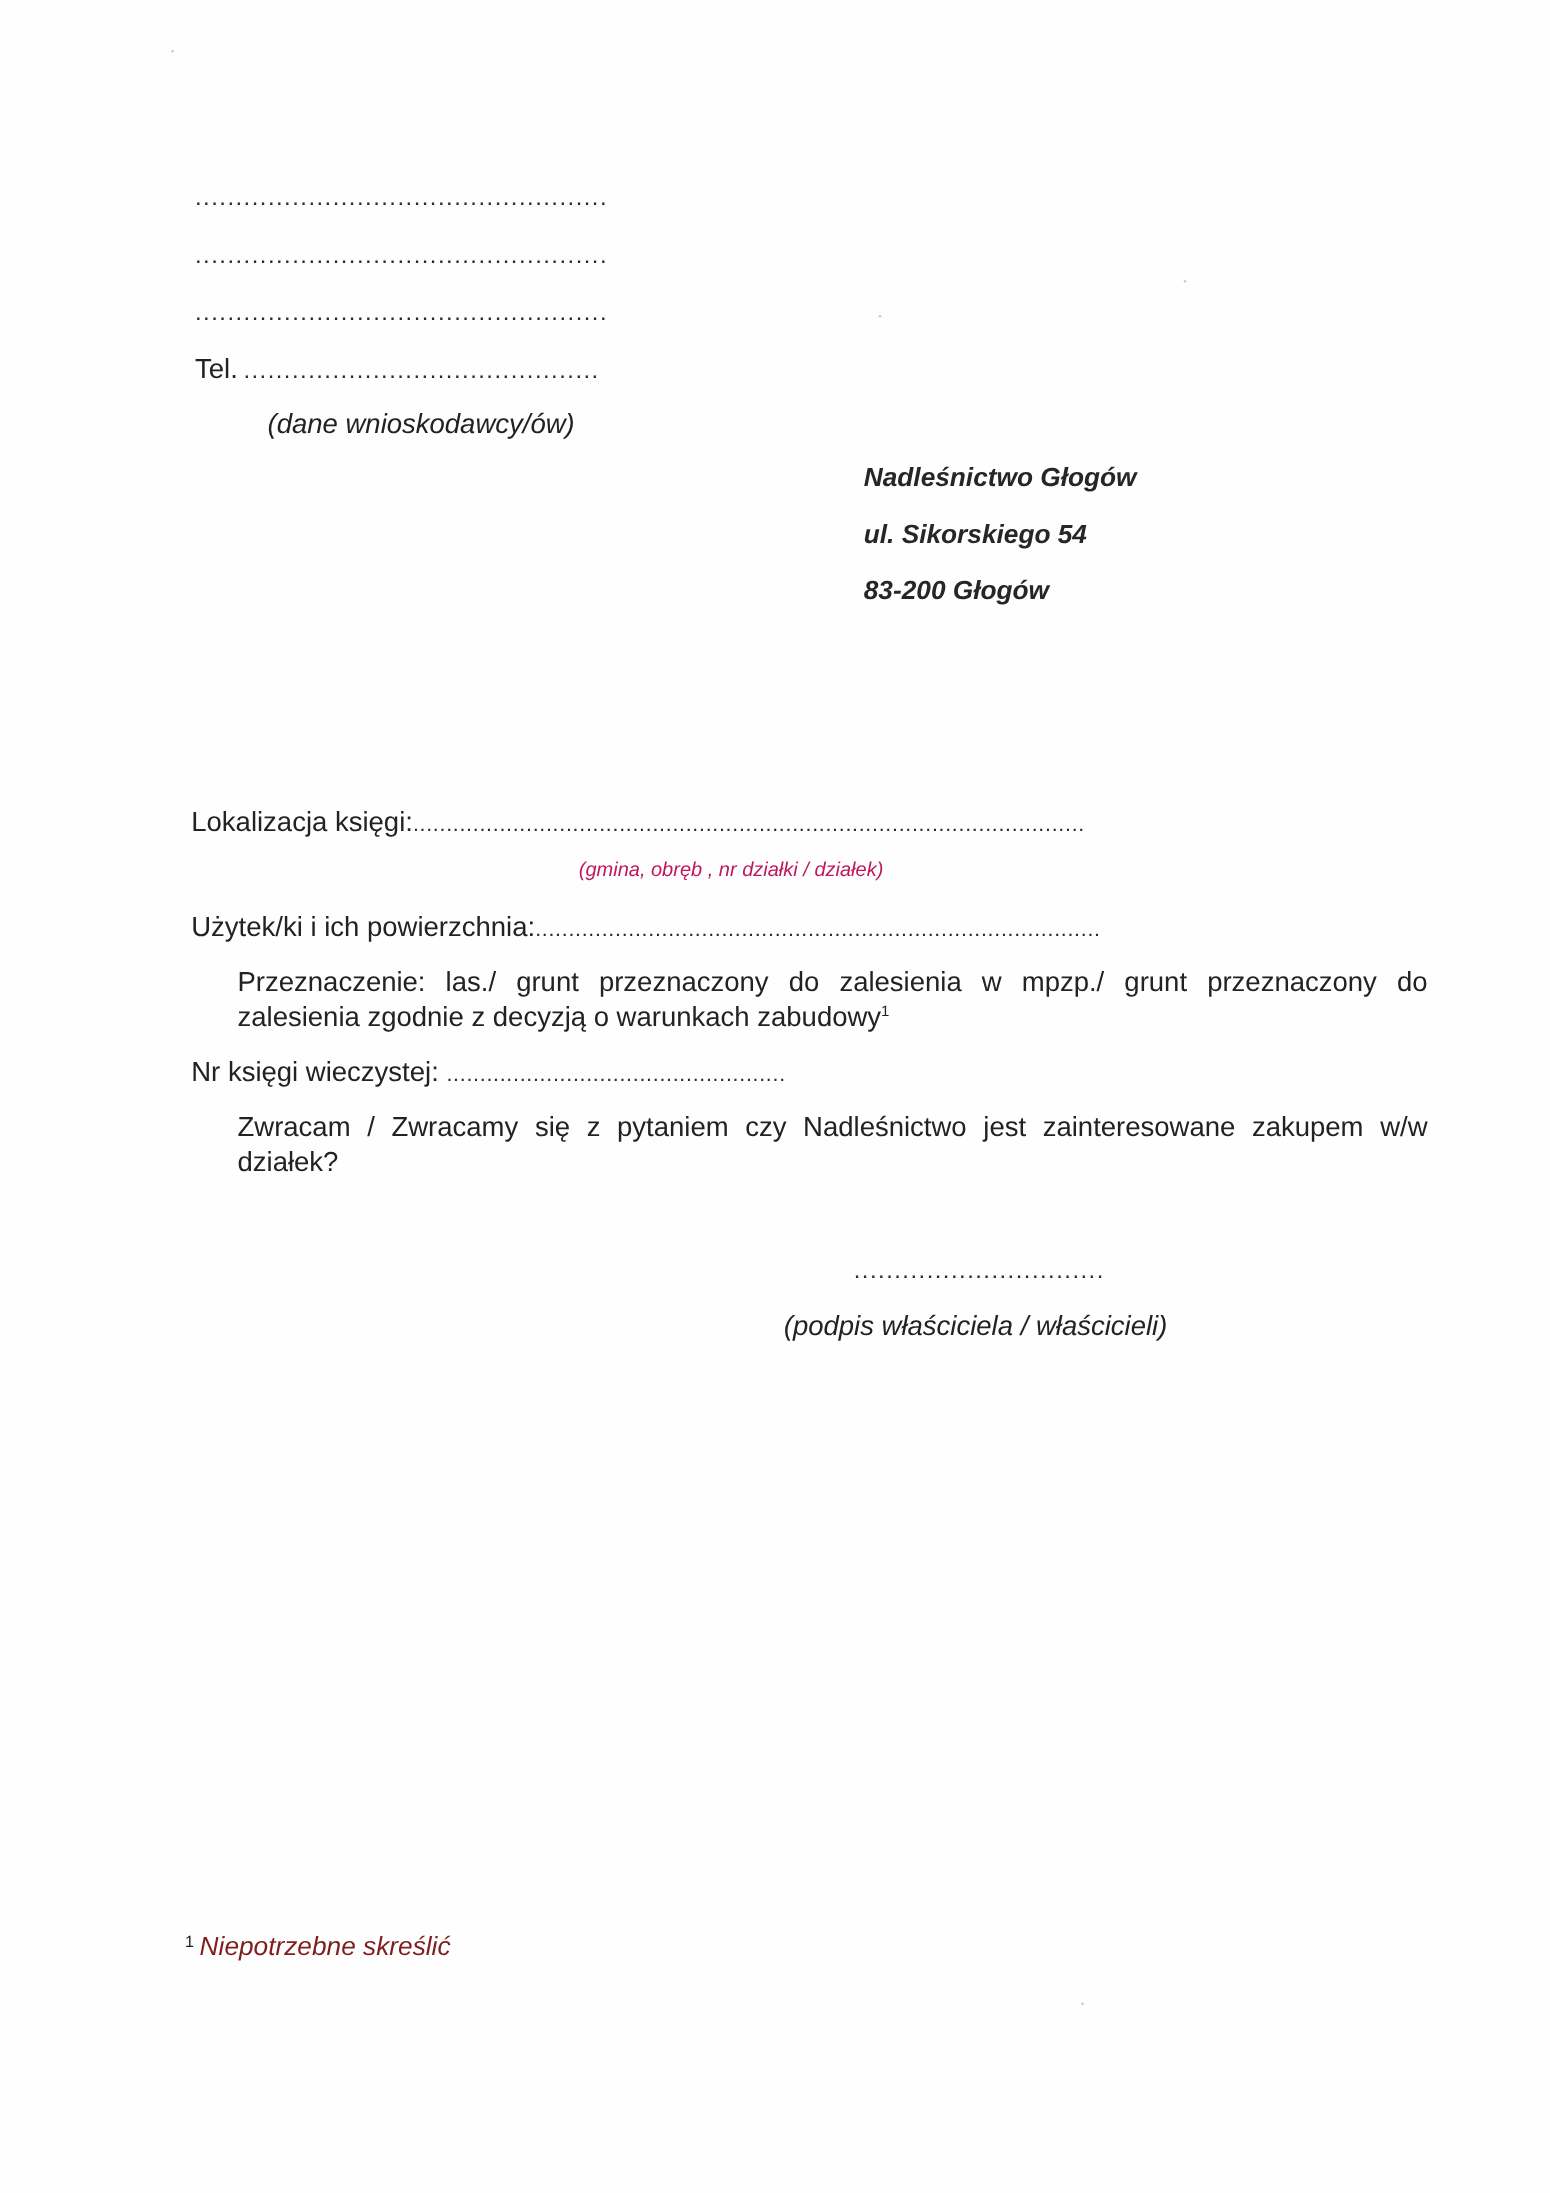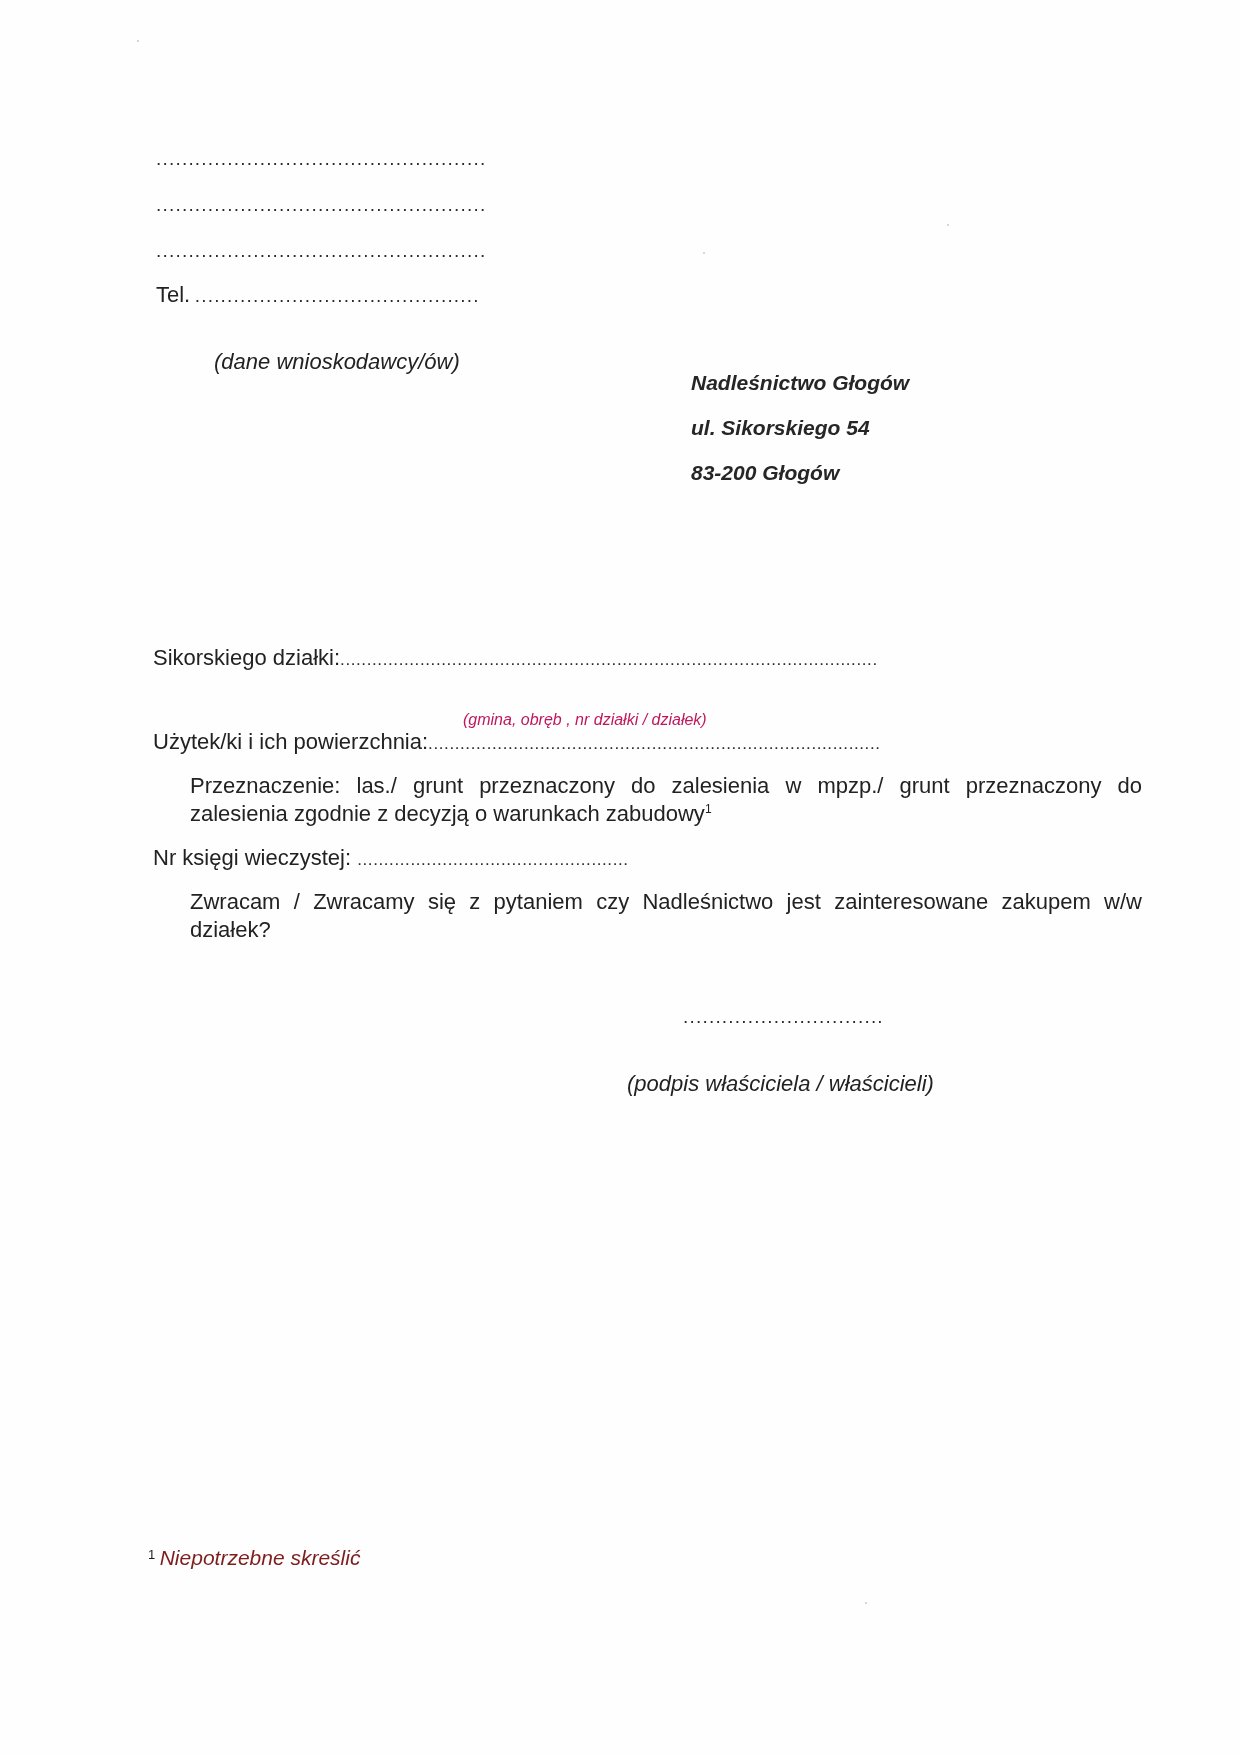--- a/index.html
+++ b/index.html
@@ -25,21 +25,21 @@
     .abs { position: absolute; white-space: nowrap; }
     .dots {
       font-size: 19px;
       letter-spacing: 1.2px;
       color: #2a2a2a;
     }
     .field-line {
       font-size: 22px;
       color: #222;
     }
-    .italic { font-style: italic; margin-top: 23px; }
+    .italic { font-style: italic; }
     .body-text {
       font-size: 22px;
       line-height: 28px;
       color: #222;
       font-family: "Liberation Sans Narrow", "Liberation Sans", sans-serif;
     }
     .justify {
       white-space: normal;
       text-align: justify;
       text-align-last: left;
@@ -77,21 +77,21 @@
     <span class="dots">............................................</span>
   </div>
   <div class="abs field-line italic" style="left:214px;top:326px;">(dane wnioskodawcy/ów)</div>
 
   <div class="abs addr" style="left:691px;top:371px;">Nadleśnictwo Głogów</div>
   <div class="abs addr" style="left:691px;top:416px;">ul. Sikorskiego 54</div>
   <div class="abs addr" style="left:691px;top:461px;">83-200 Głogów</div>
 
 
   <div class="abs body-text" style="left:153px;top:644px;">
-    <span>Sikorskiego działki:</span><span class="dots" style="font-size:17px;letter-spacing:0.6px;">.....................................................................................................</span>
+    <span>Lokalizacja księgi:</span><span class="dots" style="font-size:17px;letter-spacing:0.6px;">.....................................................................................................</span>
   </div>
   <div class="abs italic" style="left:463px;top:688px;font-size:16px;color:#be185d;">(gmina, obręb , nr działki / działek)</div>
 
   <div class="abs body-text" style="left:153px;top:728px;">
     <span>Użytek/ki i ich powierzchnia:</span><span class="dots" style="font-size:17px;letter-spacing:0.6px;">.....................................................................................</span>
   </div>
 
   <div class="abs body-text justify" style="left:153px;top:772px;width:952px;">
     <span>Przeznaczenie: las./ grunt przeznaczony do zalesienia w mpzp./ grunt przeznaczony do zalesienia zgodnie z decyzją o warunkach zabudowy</span><sup>1</sup>
   </div>

